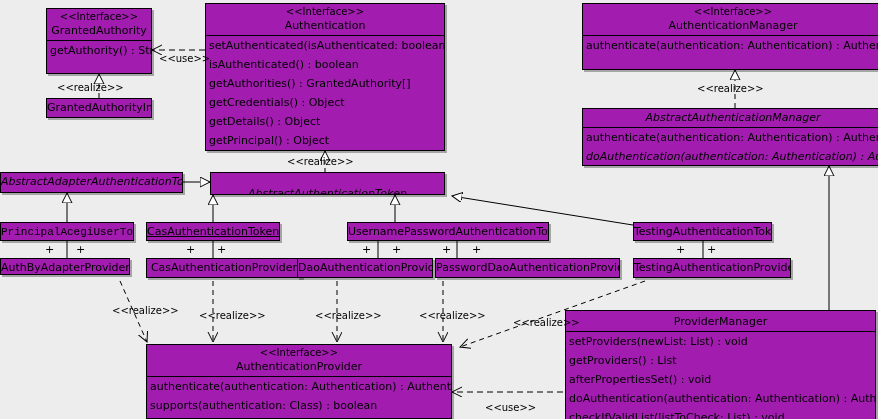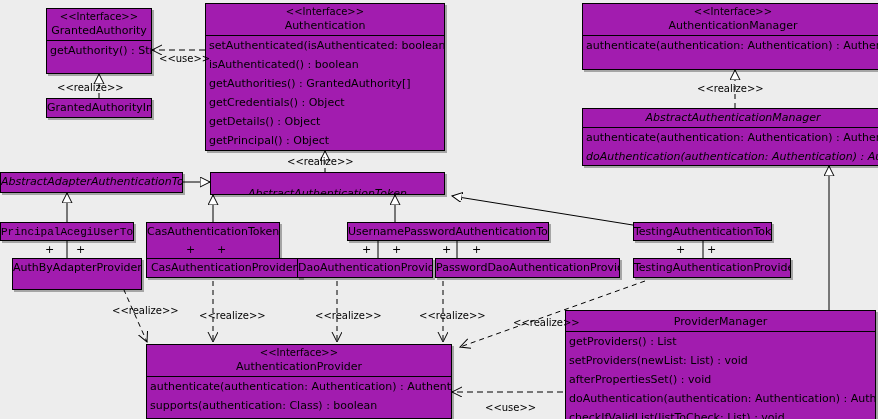--- a/index.html
+++ b/index.html
@@ -219,39 +219,39 @@
       <span class="cname abstract">AbstractAuthenticationToken</span>
     </div>
   </div>
 
   <div class="uml-box simple" style="left:0px; top:222px; width:134px; height:19px;font-family:Liberation Mono, monospace;">
     <div class="hdr">
       <span class="cname">PrincipalAcegiUserToken</span>
     </div>
   </div>
 
-  <div class="uml-box simple" style="left:146px; top:222px; width:134px; height:37px;">
+  <div class="uml-box simple" style="left:146px; top:222px; width:134px; height:19px;text-decoration:underline;">
     <div class="hdr">
       <span class="cname">CasAuthenticationToken</span>
     </div>
   </div>
 
   <div class="uml-box simple" style="left:347px; top:222px; width:202px; height:19px;">
     <div class="hdr">
       <span class="cname">UsernamePasswordAuthenticationToken</span>
     </div>
   </div>
 
   <div class="uml-box simple" style="left:633px; top:222px; width:139px; height:19px;">
     <div class="hdr">
       <span class="cname">TestingAuthenticationToken</span>
     </div>
   </div>
 
-  <div class="uml-box simple" style="left:12px; top:258px; width:130px; height:32px;">
+  <div class="uml-box simple" style="left:0px; top:258px; width:130px; height:17px;">
     <div class="hdr">
       <span class="cname">AuthByAdapterProvider</span>
     </div>
   </div>
 
   <div class="uml-box simple" style="left:146px; top:258px; width:156px; height:20px;">
     <div class="hdr">
       <span class="cname">CasAuthenticationProvider</span>
     </div>
   </div>
@@ -283,22 +283,22 @@
       <div class="member">authenticate(authentication: Authentication) : Authentication</div>
       <div class="member">supports(authentication: Class) : boolean</div>
     </div>
   </div>
 
   <div class="uml-box" style="left:565px; top:310px; width:311px; height:132px;">
     <div class="hdr" style="padding-top:3px;">
       <span class="cname">ProviderManager</span>
     </div>
     <div class="members">
+      <div class="member">setProviders(newList: List) : void</div>
       <div class="member">getProviders() : List</div>
-      <div class="member">setProviders(newList: List) : void</div>
       <div class="member">afterPropertiesSet() : void</div>
       <div class="member">doAuthentication(authentication: Authentication) : Authentication</div>
       <div class="member">checkIfValidList(listToCheck: List) : void</div>
     </div>
   </div>
 
   <div class="edge-label" style="left:159px; top:53px;">&lt;&lt;use&gt;&gt;</div>
 
   <div class="edge-label" style="left:57px; top:82px;">&lt;&lt;realize&gt;&gt;</div>
 

